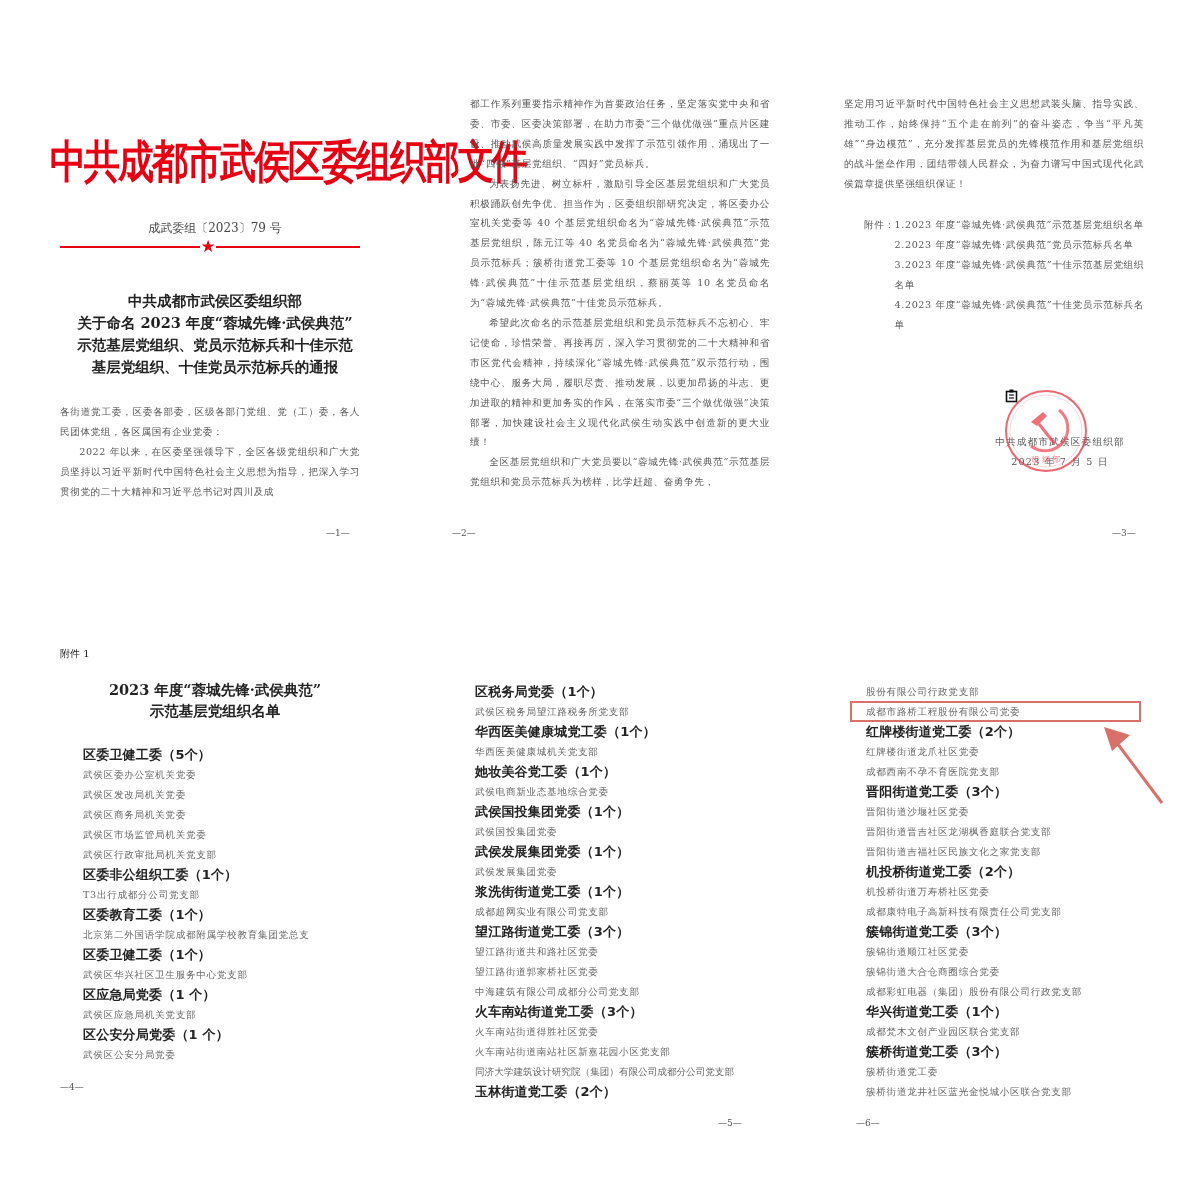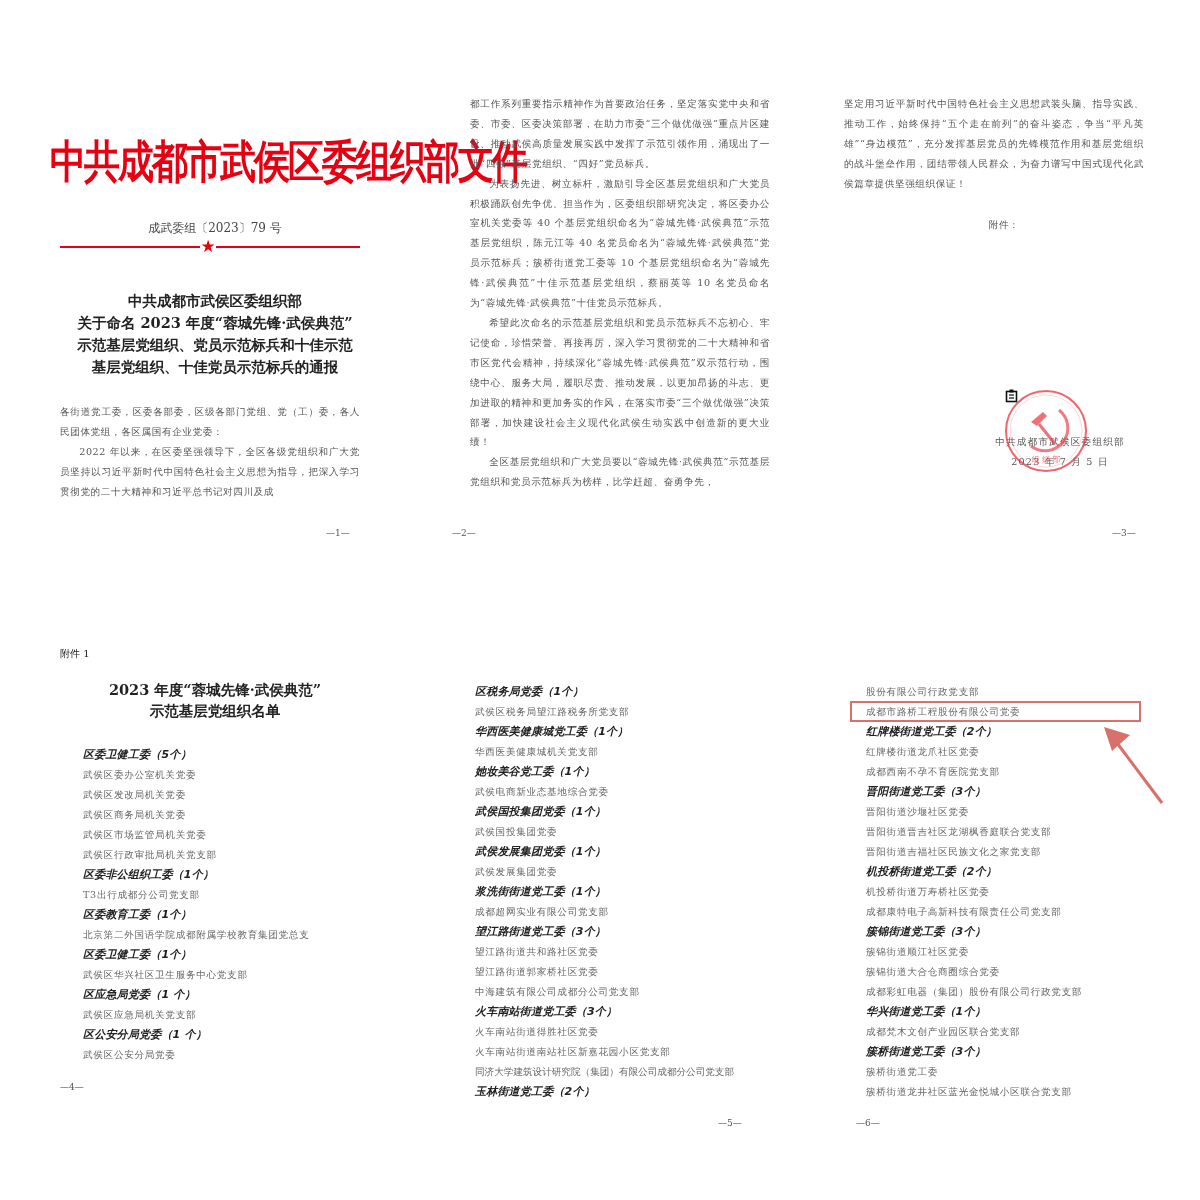--- a/index.html
+++ b/index.html
@@ -26,21 +26,21 @@
   .body-text { position: absolute; font-size: 9.6px; line-height: 19.9px; color: #555; letter-spacing: 0.6px; text-align: justify; }
   .body-text p { margin: 0; }
   .indent { text-indent: 2em; }
   .pagenum { position: absolute; font-size: 9px; color: #555; }
 
   .att-label { position: absolute; top: 13px; left: 10px; font-size: 10px; color: #222; }
   .list-title { position: absolute; top: 45px; left: 0; width: 330px; text-align: center;
     font-size: 14.5px; font-weight: bold; line-height: 21px; color: #222; }
   .list { position: absolute; }
   .list .row { height: 20px; line-height: 20px; font-size: 9.6px; white-space: nowrap; letter-spacing: 0.7px; }
-  .list .group { font-family: "DejaVu Sans", sans-serif; font-weight: bold; color: #222; font-size: 11px; letter-spacing: 0.2px; font-style: italic; }
+  .list .group { font-family: "DejaVu Sans", sans-serif; font-weight: bold; color: #222; font-size: 13px; letter-spacing: 0.2px; }
   .list .item { color: #666; }
 
   .highlight-box { position: absolute; left: 850px; top: 701px; width: 291px; height: 21px; border: 2.5px solid #d9706a; }
   .arrow { position: absolute; left: 1100px; top: 725px; width: 70px; height: 85px; }
   .seal { position: absolute; left: 1003px; top: 388px; width: 86px; height: 86px; }
   .stamp-icon { position: absolute; left: 1005px; top: 389px; width: 14px; height: 14px; }
 </style>
 </head>
 <body>
 
@@ -73,20 +73,26 @@
   <div class="pagenum" style="left:12px; top:448px;">—2—</div>
 </div>
 
 <div class="page p3">
   <div class="body-text" style="left:14px; top:14px; width:300px;">
     <p>坚定用习近平新时代中国特色社会主义思想武装头脑、指导实践、推动工作，始终保持“五个走在前列”的奋斗姿态，争当“平凡英雄”“身边模范”，充分发挥基层党员的先锋模范作用和基层党组织的战斗堡垒作用，团结带领人民群众，为奋力谱写中国式现代化武侯篇章提供坚强组织保证！</p>
   </div>
   <div class="body-text" style="left:34px; top:135px; width:280px;">
     <div style="display:flex;justify-content:center;">
       <span style="white-space:nowrap;">附件：</span>
+      <div style="flex:1;">
+        <p style="padding-left:0; text-indent:0; margin-left:0;">1.2023 年度“蓉城先锋·武侯典范”示范基层党组织名单</p>
+        <p>2.2023 年度“蓉城先锋·武侯典范”党员示范标兵名单</p>
+        <p>3.2023 年度“蓉城先锋·武侯典范”十佳示范基层党组织名单</p>
+        <p>4.2023 年度“蓉城先锋·武侯典范”十佳党员示范标兵名单</p>
+      </div>
     </div>
   </div>
   <div class="body-text" style="left:140px; top:352px; width:180px; text-align:center; letter-spacing:1.2px;">
     <p>中共成都市武侯区委组织部</p>
     <p>2023 年 7 月 5 日</p>
   </div>
   <div class="pagenum" style="left:282px; top:448px;">—3—</div>
 </div>
 
 <svg class="seal" viewBox="0 0 86 86">

